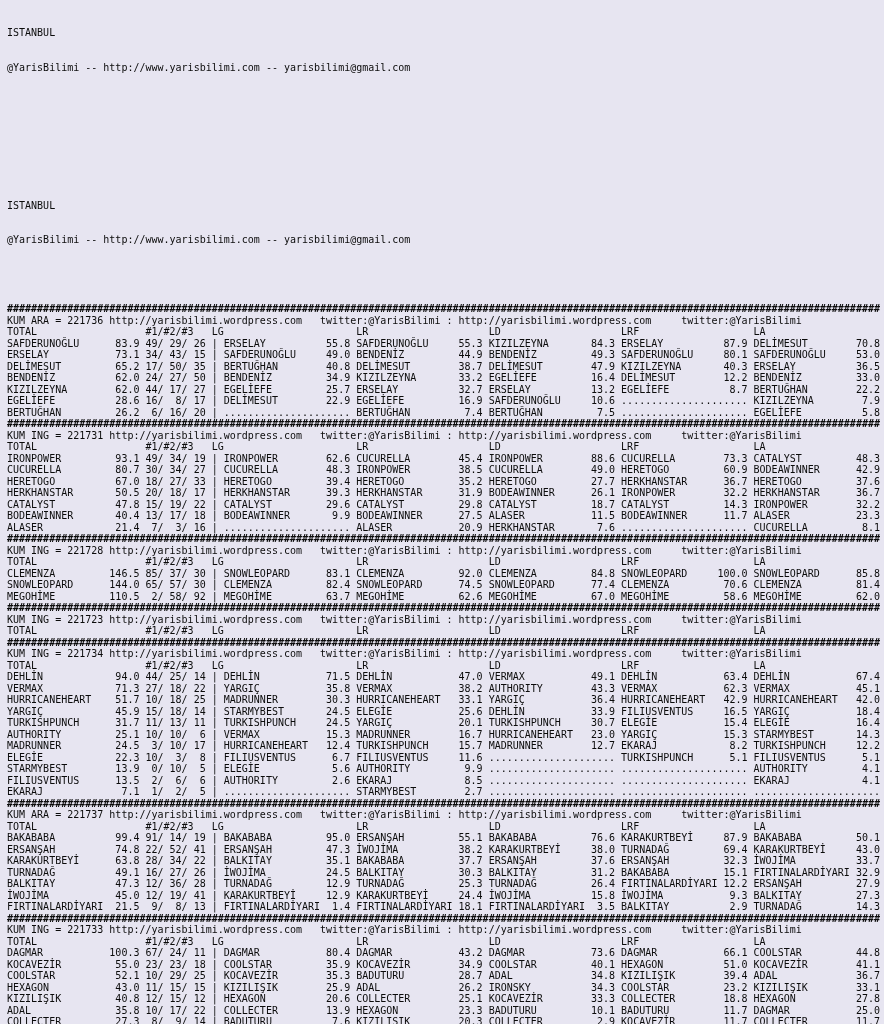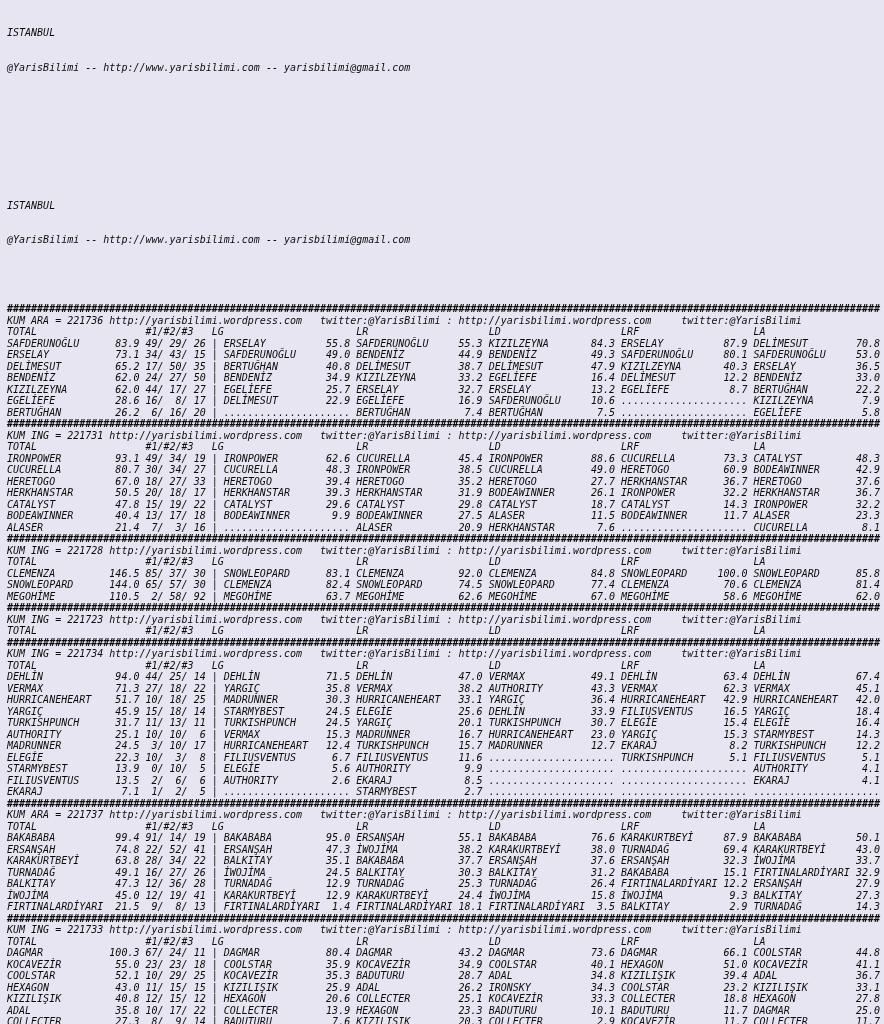--- a/index.html
+++ b/index.html
@@ -2,21 +2,20 @@
 <html><head>
 <meta charset="utf-8">
 <style>
   html,body{margin:0;padding:0;background:#e7e5f1;}
   .page{
     width:884px;height:1024px;overflow:hidden;box-sizing:border-box;
     padding:4px 0 0 7px;
     font-family:"DejaVu Sans Mono",monospace;
     font-size:10px;line-height:11.5px;color:#0b0b0b;
     white-space:pre;
-    font-style:italic;
   }
   .line{height:11.5px;white-space:pre;}
   .sep{font-weight:bold;}
 </style>
 </head>
 <body>
 
 <div class="page">
   <div class="line">ISTANBUL</div>
   <div class="line">@YarisBilimi -- http://www.yarisbilimi.com -- yarisbilimi@gmail.com</div>

